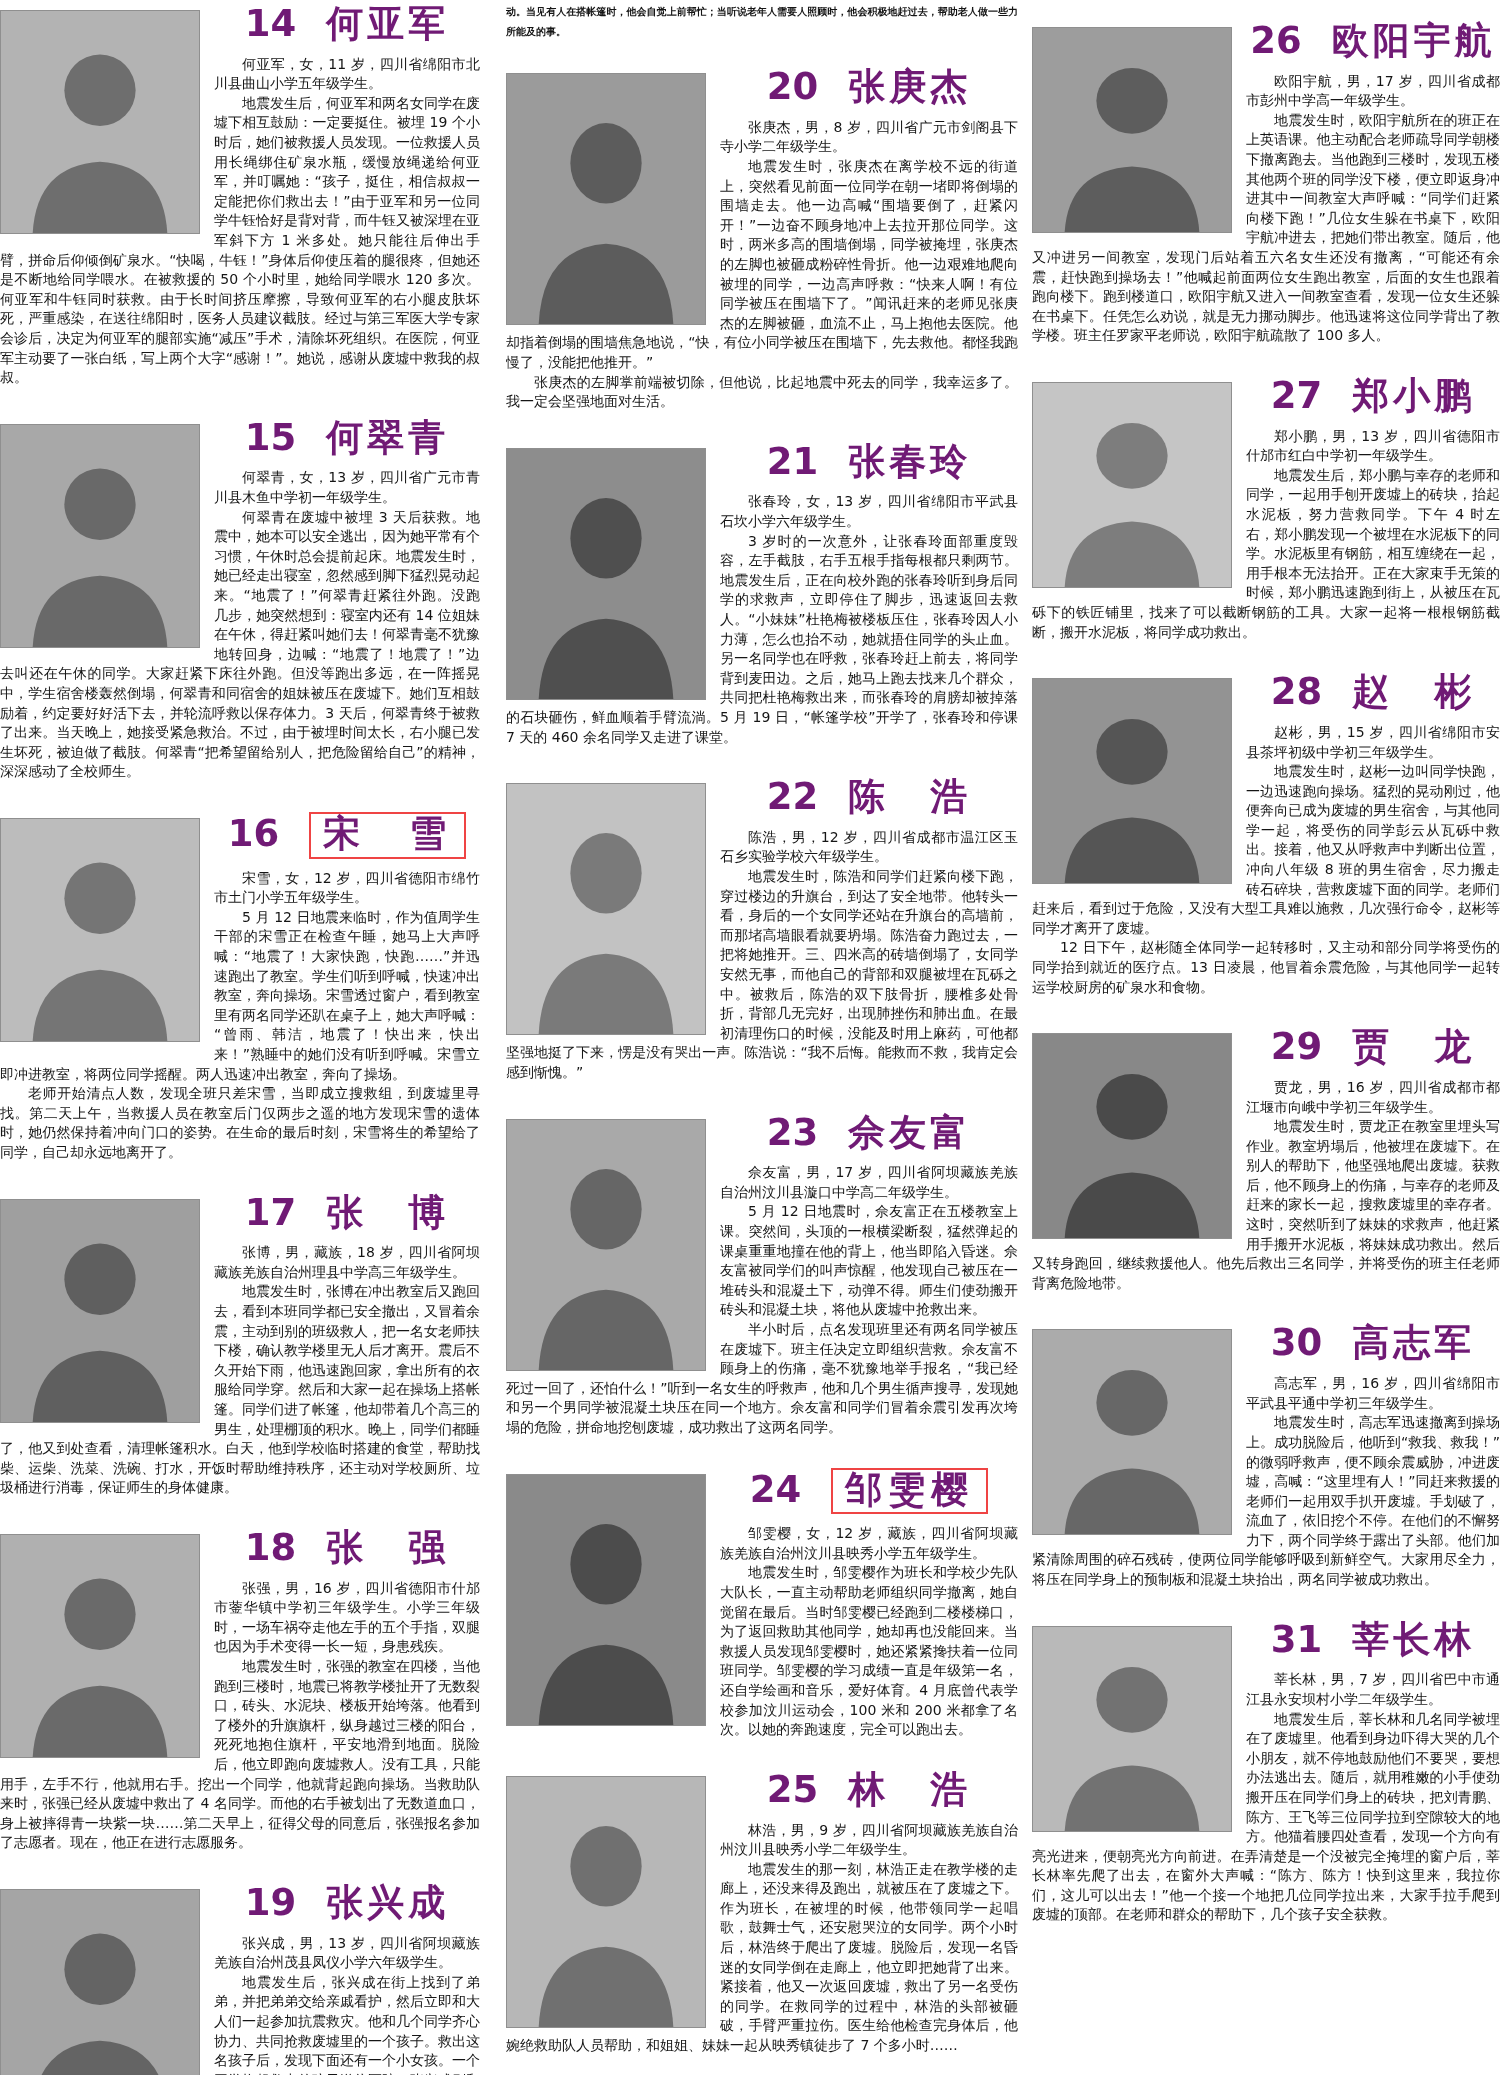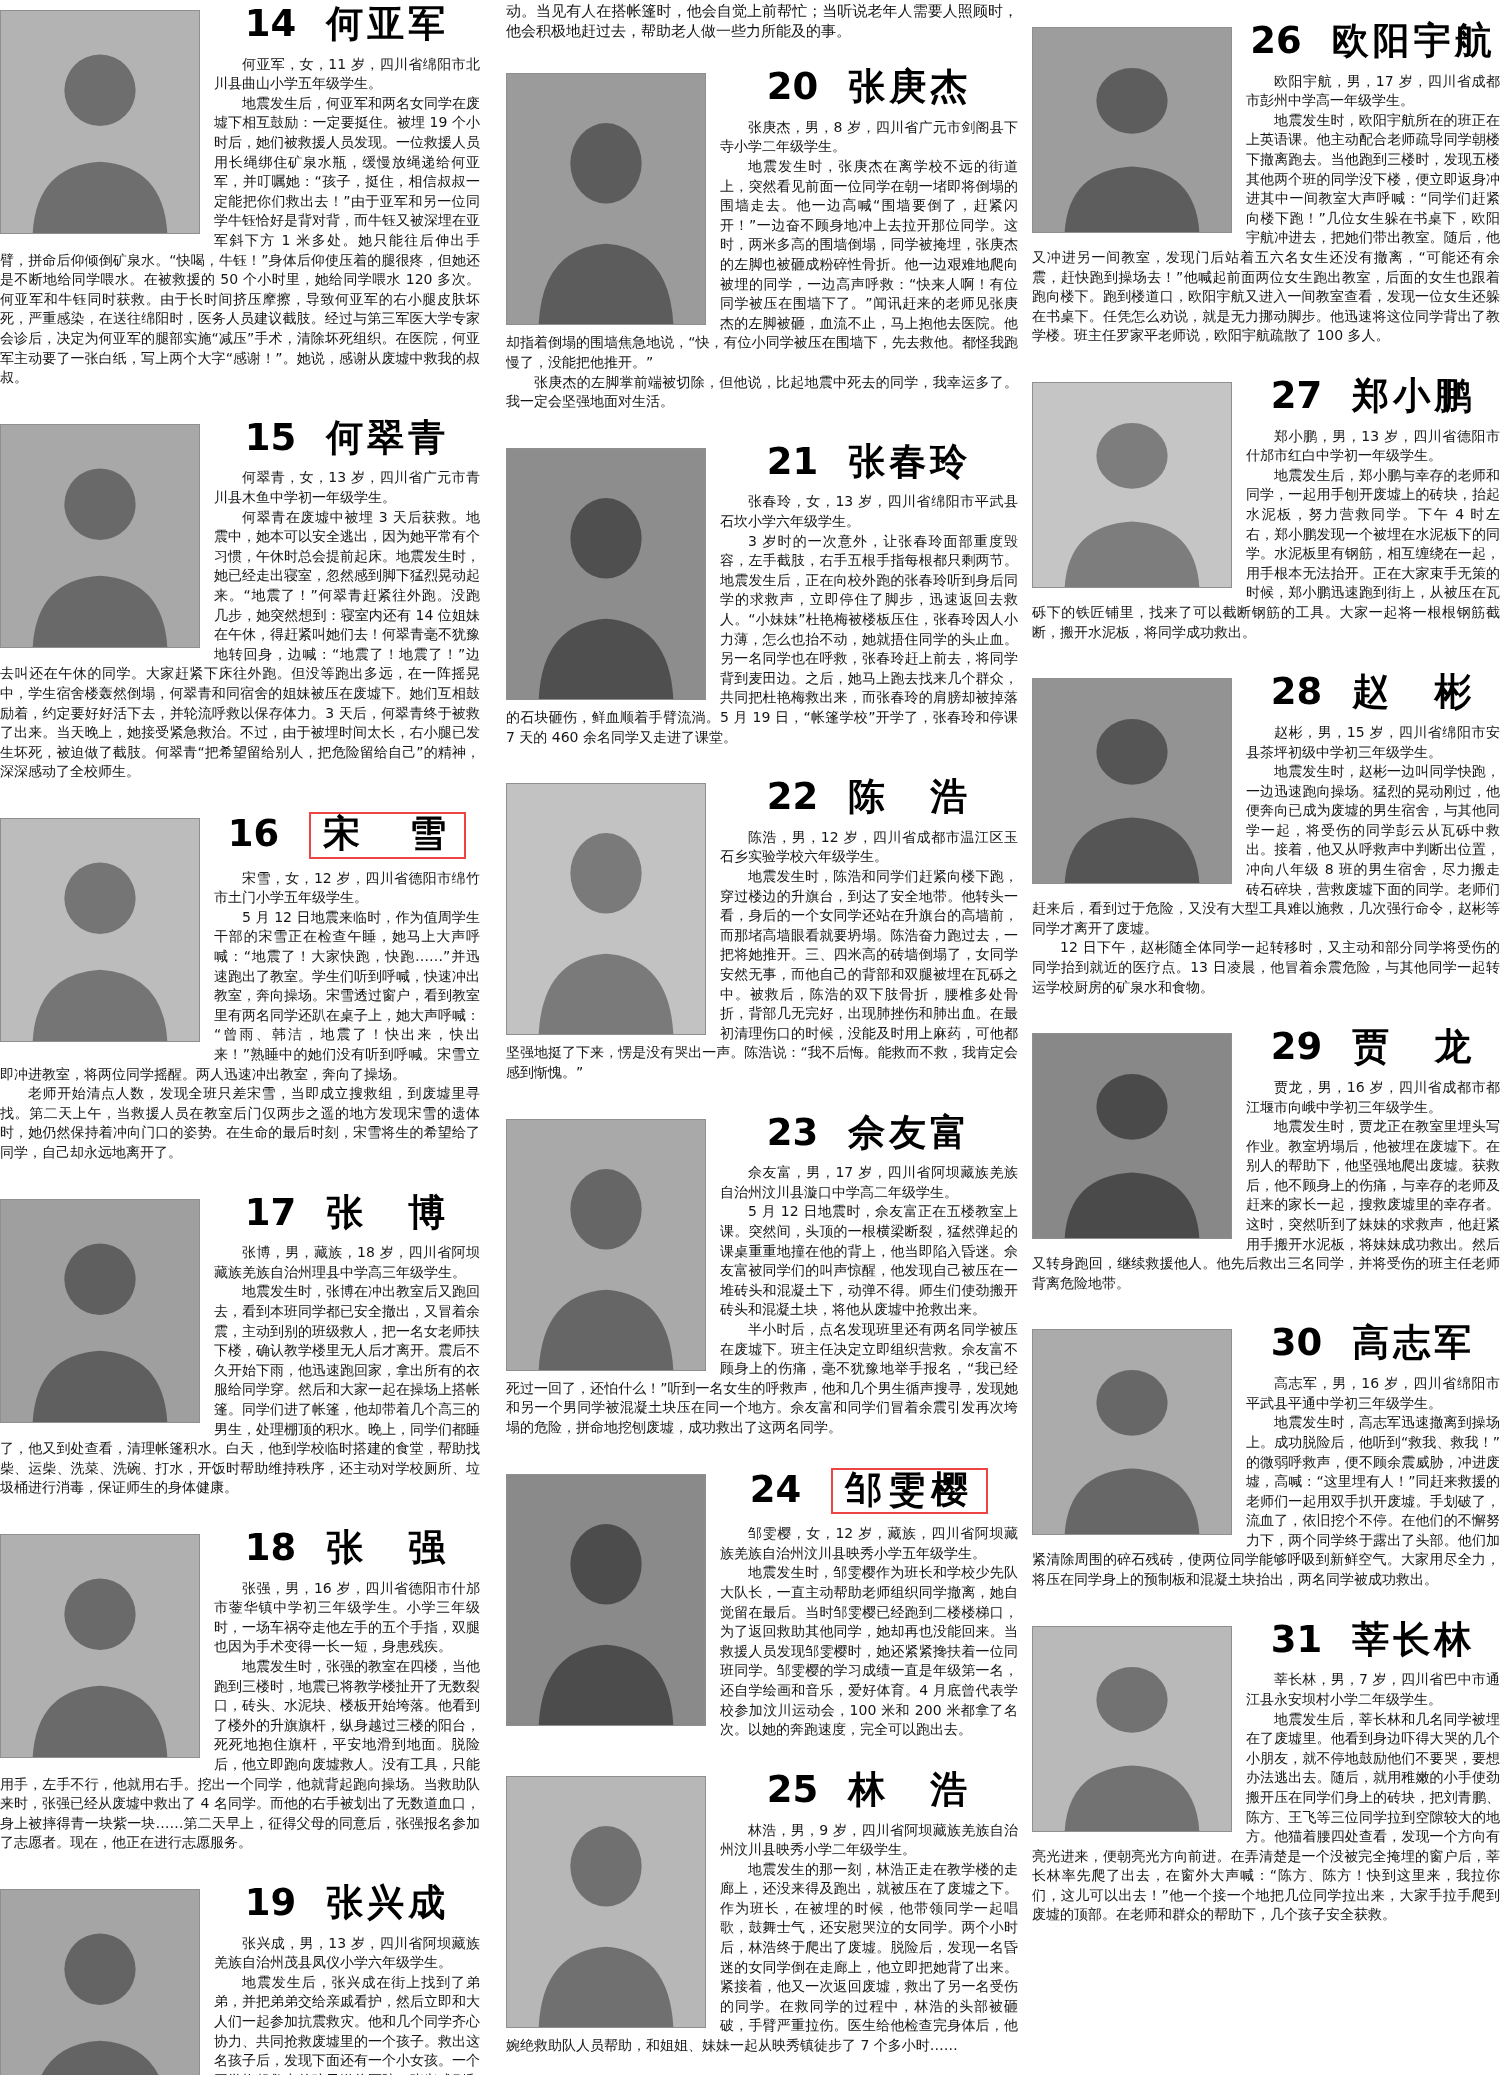--- a/index.html
+++ b/index.html
@@ -18,35 +18,35 @@
   .photo{
     float:left;width:200px;margin:6px 14px 8px 0;
     background:#b3b3b3;border:1px solid #8f8f8f;box-sizing:border-box;
   }
   .col-1 .photo{height:224px;}
   .col-2 .photo{height:252px;}
   .col-3 .photo{height:206px;}
   .photo svg{display:block;width:100%;height:100%;}
   h2.hd{
     margin:4px 0 10px 0;text-align:center;
-    font-weight:900;color:#000000;line-height:1.1;
+    font-weight:900;color:#701a75;line-height:1.1;
     letter-spacing:2px;white-space:nowrap;
   }
   h2.hd .no{font-size:37px;margin-right:30px;letter-spacing:0;}
   h2.hd .nm{font-size:37px;letter-spacing:4px;}
   h2.hd .nm-box{
     display:inline-block;border:2px solid #ef4444;
     padding:0 12px 2px 12px;letter-spacing:6px;
   }
   .entry p{
     margin:0;font-size:14px;line-height:19.6px;
     text-align:justify;text-indent:2em;
     text-justify:inter-ideograph;
   }
-  .cont p{margin:2px 0 0 0;font-size:15px;line-height:19.6px;text-align:justify;text-indent:0;}
+  .cont p{margin:2px 0 0 0;font-size:10px;line-height:19.6px;text-align:justify;text-indent:0;font-weight:bold;}
   .cont{margin-bottom:26px;}
 </style>
 </head>
 <body>
 
 <div class="page">
 
   <div class="col col-1">
 
     <section class="entry">

